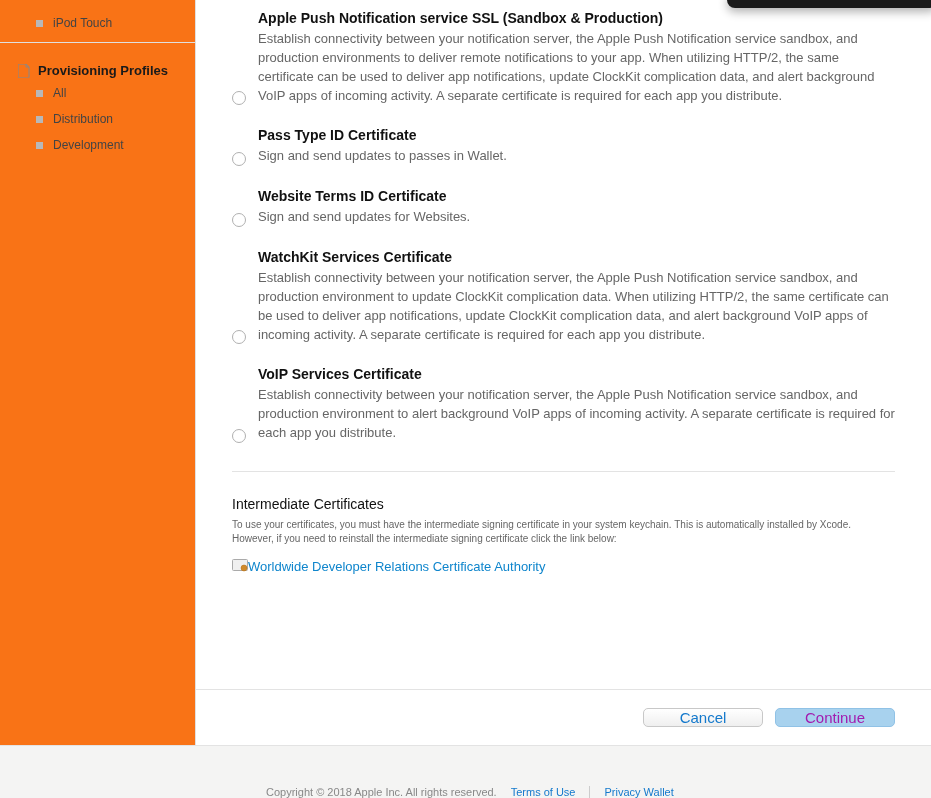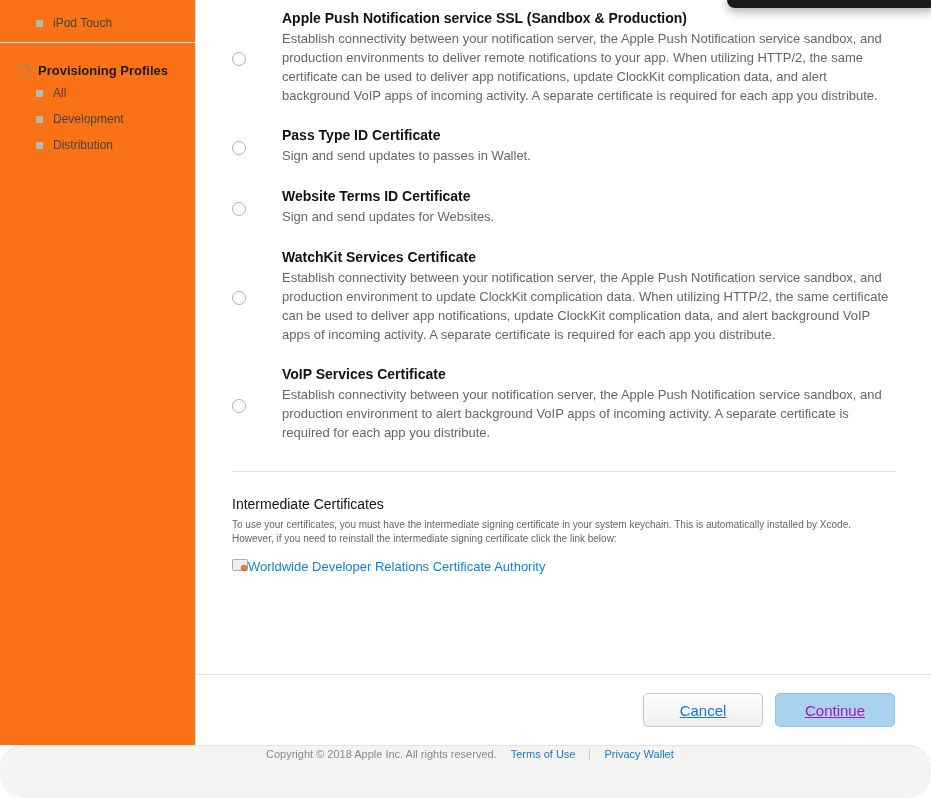--- a/index.html
+++ b/index.html
@@ -72,23 +72,22 @@
       background: #fff;
       position: relative;
     }
     .content-scroll {
       flex: 1;
       overflow-y: auto;
       padding: 10px 36px 20px 36px;
     }
     .option {
       display: flex;
-      align-items: center;
+      align-items: flex-end;
       margin-bottom: 22px;
-      gap: 24px;
     }
     .radio {
       width: 14px;
       height: 14px;
       border: 1px solid #b0b0b0;
       border-radius: 50%;
       margin-top: 2px;
       margin-right: 12px;
       flex-shrink: 0;
       cursor: pointer;
@@ -146,54 +145,52 @@
     .button-bar {
       border-top: 1px solid #e3e3e3;
       padding: 18px 36px;
       display: flex;
       justify-content: flex-end;
       gap: 12px;
       background: #fff;
     }
     .btn {
       min-width: 120px;
-      height: 34px;
+      height: 19px;
       border-radius: 5px;
       font-size: 15px;
       cursor: pointer;
       display: flex;
       align-items: center;
       justify-content: center;
-      text-decoration: underline;
     }
     .btn-cancel {
       background: linear-gradient(#ffffff, #efefef);
       border: 1px solid #c8c8c8;
       color: #1479cc;
     }
     .btn-continue {
       background: #a8d2ee;
       border: 1px solid #90c2e6;
       color: #a21caf;
       font-weight: 400;
     }
 
     
     .footer {
       background: #f4f4f3;
       border-top: 1px solid #e3e3e3;
       height: 53px;
       padding-left: 266px;
       display: flex;
-      align-items: flex-start;
+      align-items: flex-end;
       padding-top: 2px;
       gap: 14px;
       font-size: 11px;
       color: #888;
-      border-radius: 23px;
     }
     .footer-link {
       color: #1479cc;
       text-decoration: none;
       cursor: pointer;
     }
     .footer-divider {
       width: 1px;
       height: 12px;
       background: #ccc;
@@ -232,25 +229,25 @@
       </svg>
       <span>Provisioning Profiles</span>
     </div>
 
     <div class="sidebar-sub-item">
       <span class="bullet-box"></span>
       <span>All</span>
     </div>
     <div class="sidebar-sub-item">
       <span class="bullet-box"></span>
-      <span>Development</span>
+      <span>Distribution</span>
     </div>
     <div class="sidebar-sub-item">
       <span class="bullet-box"></span>
-      <span>Distribution</span>
+      <span>Development</span>
     </div>
   </div>
 
   <div class="main">
     <div class="content-scroll">
 
       <div class="option">
         <div class="radio"></div>
         <div class="option-body">
           <div class="option-title">Apple Push Notification service SSL (Sandbox &amp; Production)</div>

